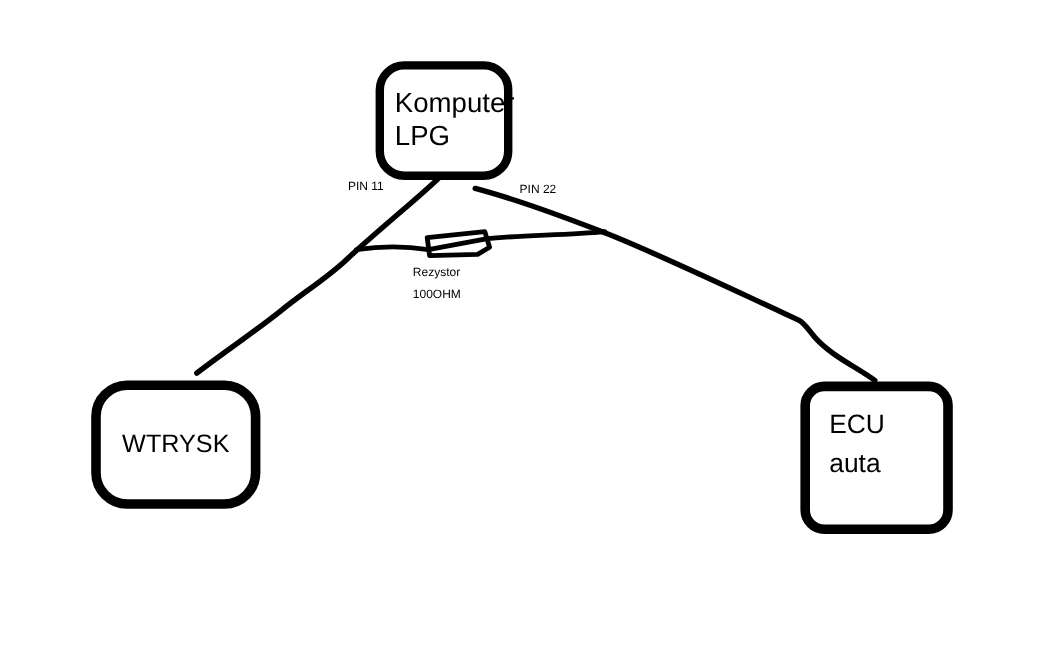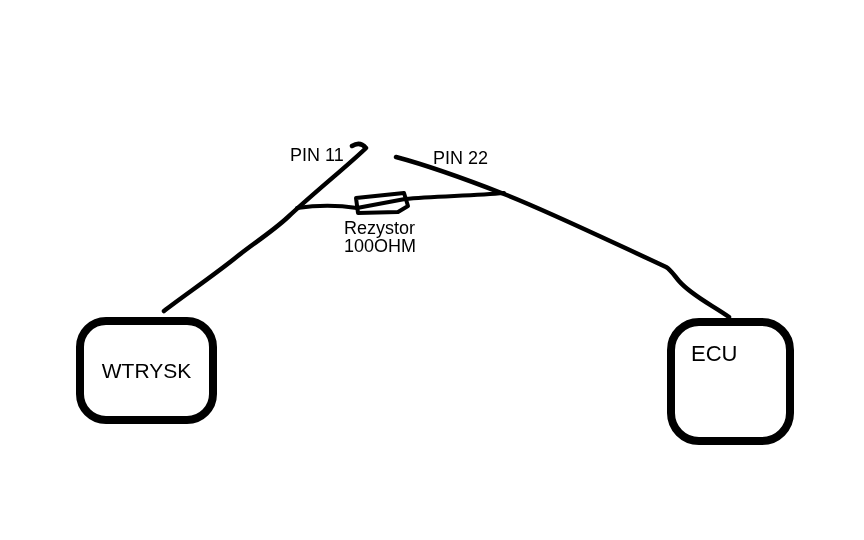--- a/index.html
+++ b/index.html
@@ -51,31 +51,31 @@
     align-items: center;
     justify-content: center;
     font-size: 21px;
   }
   .node-ecu {
     left: 667px;
     top: 318px;
     width: 127px;
     height: 127px;
     border-width: 8px;
-    border-radius: 32px;
+    border-radius: 20px;
     padding: 12px 0 0 16px;
     font-size: 22px;
     line-height: 32px;
   }
   .node-line {
     white-space: nowrap;
   }
   .wire-label {
     position: absolute;
-    font-size: 18px;
+    font-size: 10px;
     line-height: 17px;
     color: #000000;
     white-space: nowrap;
   }
   .label-pin11 { left: 290px; top: 147px; }
   .label-pin22 { left: 433px; top: 150px; text-align: center; }
   .label-resistor { left: 344px; top: 219px; line-height: 18px; }
 </style>
 </head>
 <body>
@@ -97,27 +97,32 @@
              C 692 296 714 306 729 317" fill="none" stroke="#000000" stroke-width="4.5" stroke-linecap="round" stroke-linejoin="round"></path>
 
     <path d="M 297 208
              C 317 205 338 205 357 208
              L 405 199
              C 432 196 473 196 504 193" fill="none" stroke="#000000" stroke-width="4" stroke-linecap="round" stroke-linejoin="round"></path>
 
     <polygon points="356,198 404,193 408,206 398,212 358,213" fill="none" stroke="#000000" stroke-width="4" stroke-linejoin="round"></polygon>
   </svg>
 
+  <div class="node node-komputer">
+    <div class="node-line">Komputer</div>
+    <div class="node-line">LPG</div>
+  </div>
 
   <div class="node node-wtrysk">
     <div class="node-line">WTRYSK</div>
   </div>
 
   <div class="node node-ecu">
     <div class="node-line">ECU</div>
+    <div class="node-line">auta</div>
   </div>
 
   <div class="wire-label label-pin11">PIN 11</div>
   <div class="wire-label label-pin22">PIN 22</div>
   <div class="wire-label label-resistor">
     <div>Rezystor</div>
     <div>100OHM</div>
   </div>
 
 </div>

